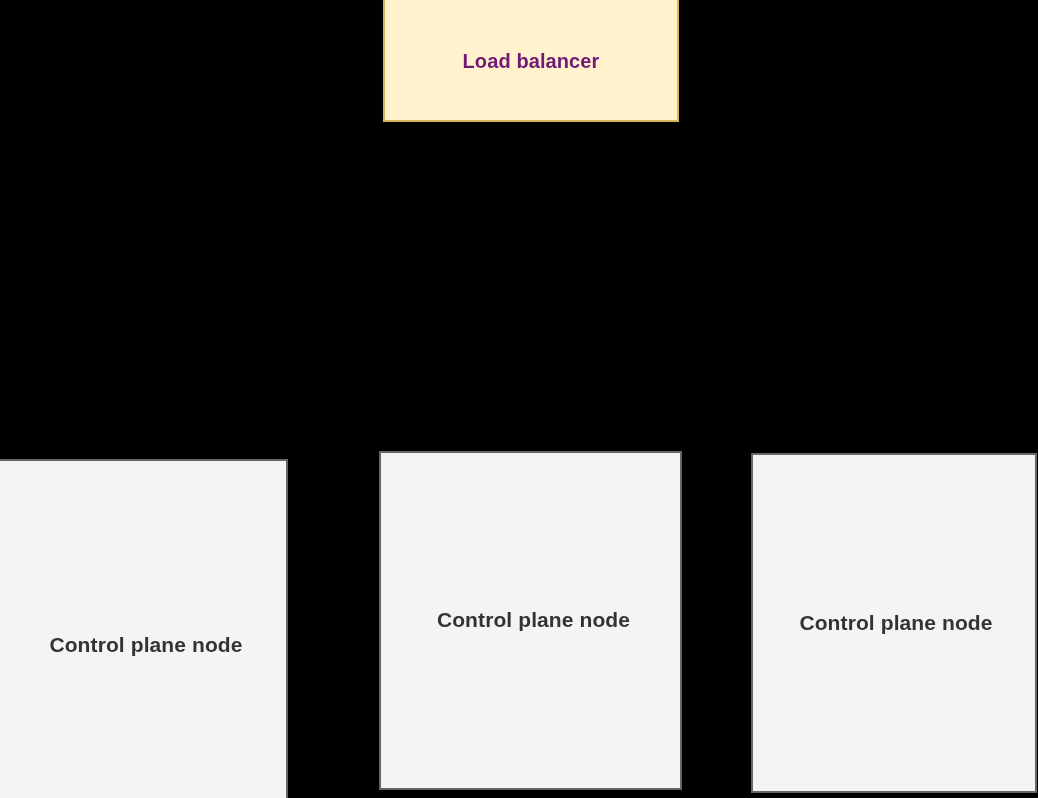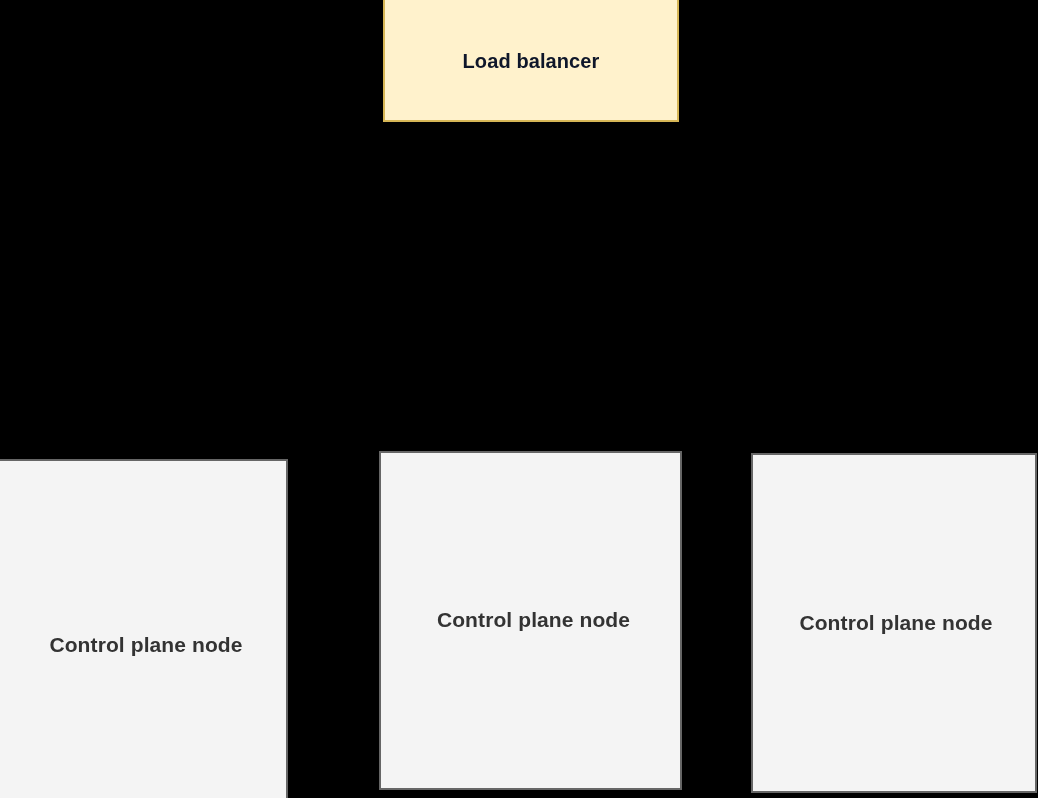--- a/index.html
+++ b/index.html
@@ -38,21 +38,21 @@
 
   
   .node-lb {
     background: #fff2cc;
     border: 2px solid #d6b656;
     border-top: none;           
   }
   .lb-title {
     font-size: 20px;
     font-weight: bold;
-    color: #0f172a;
+    color: #701a75;
     line-height: 1.28;
     letter-spacing: 0.1px;
     white-space: nowrap;
   }
   .lb-subtitle {
     font-size: 21px;
     font-weight: normal;
     color: #000000;
     line-height: 1.28;
     letter-spacing: 0.1px;

